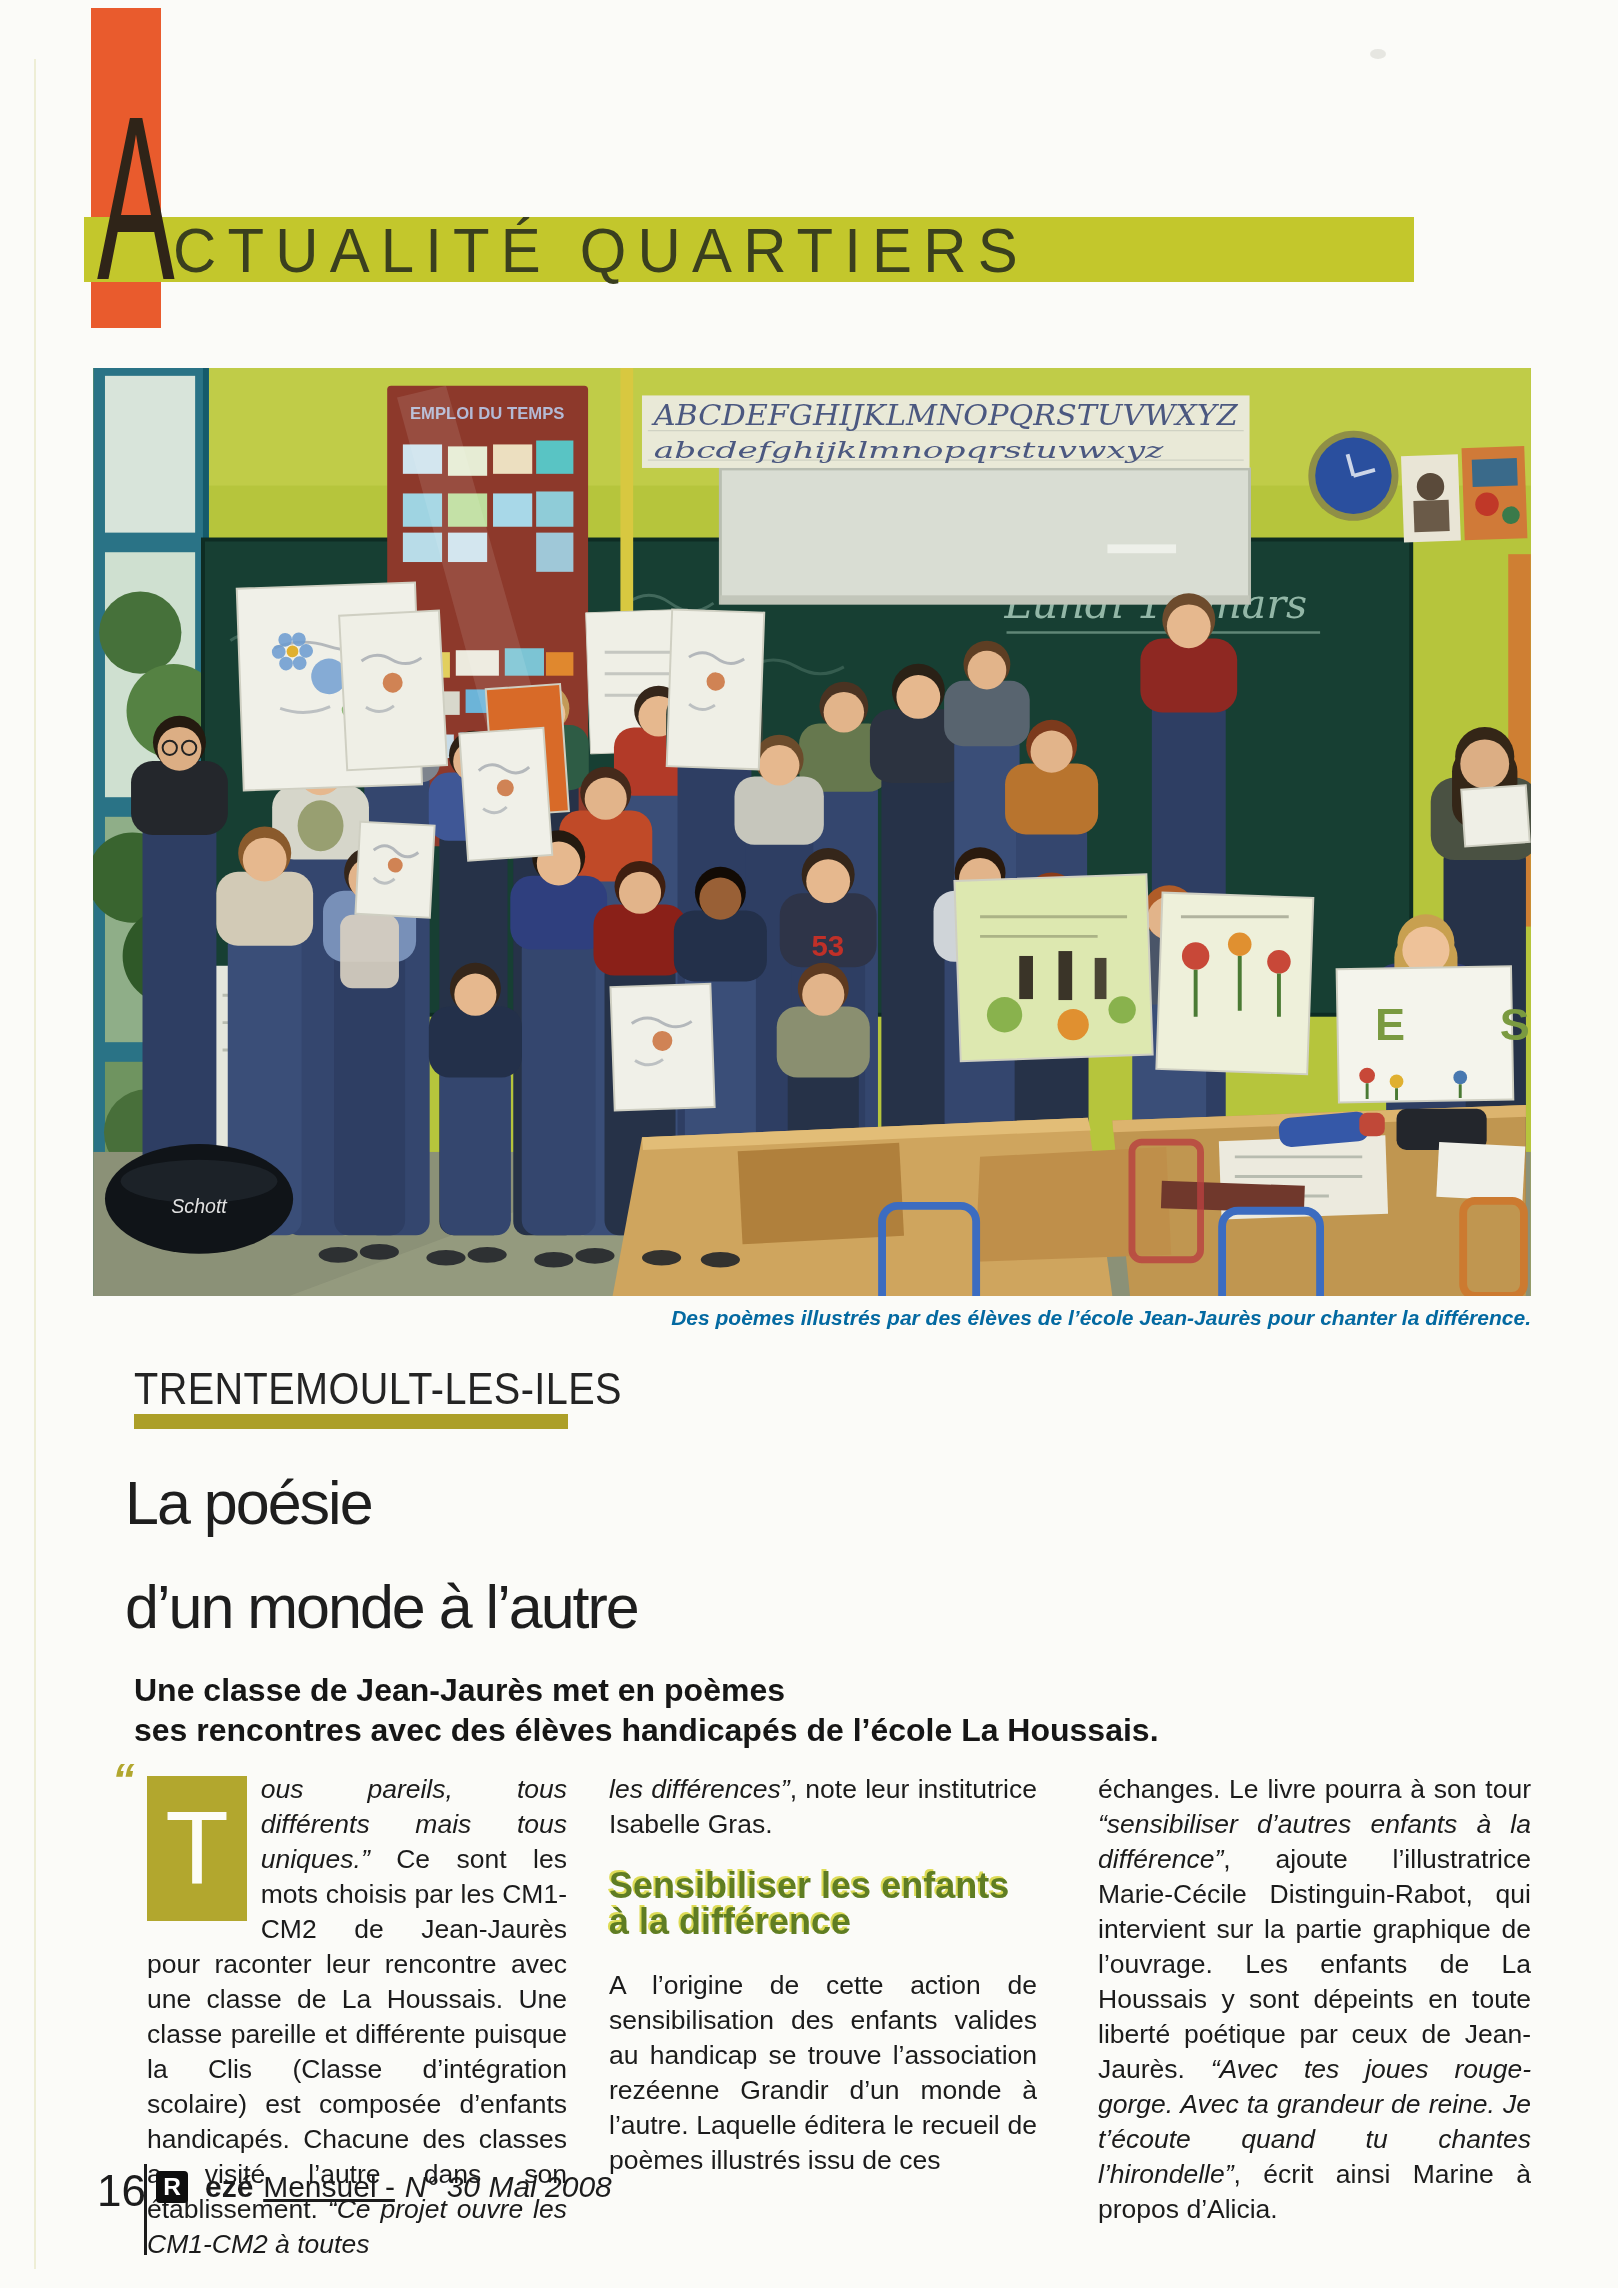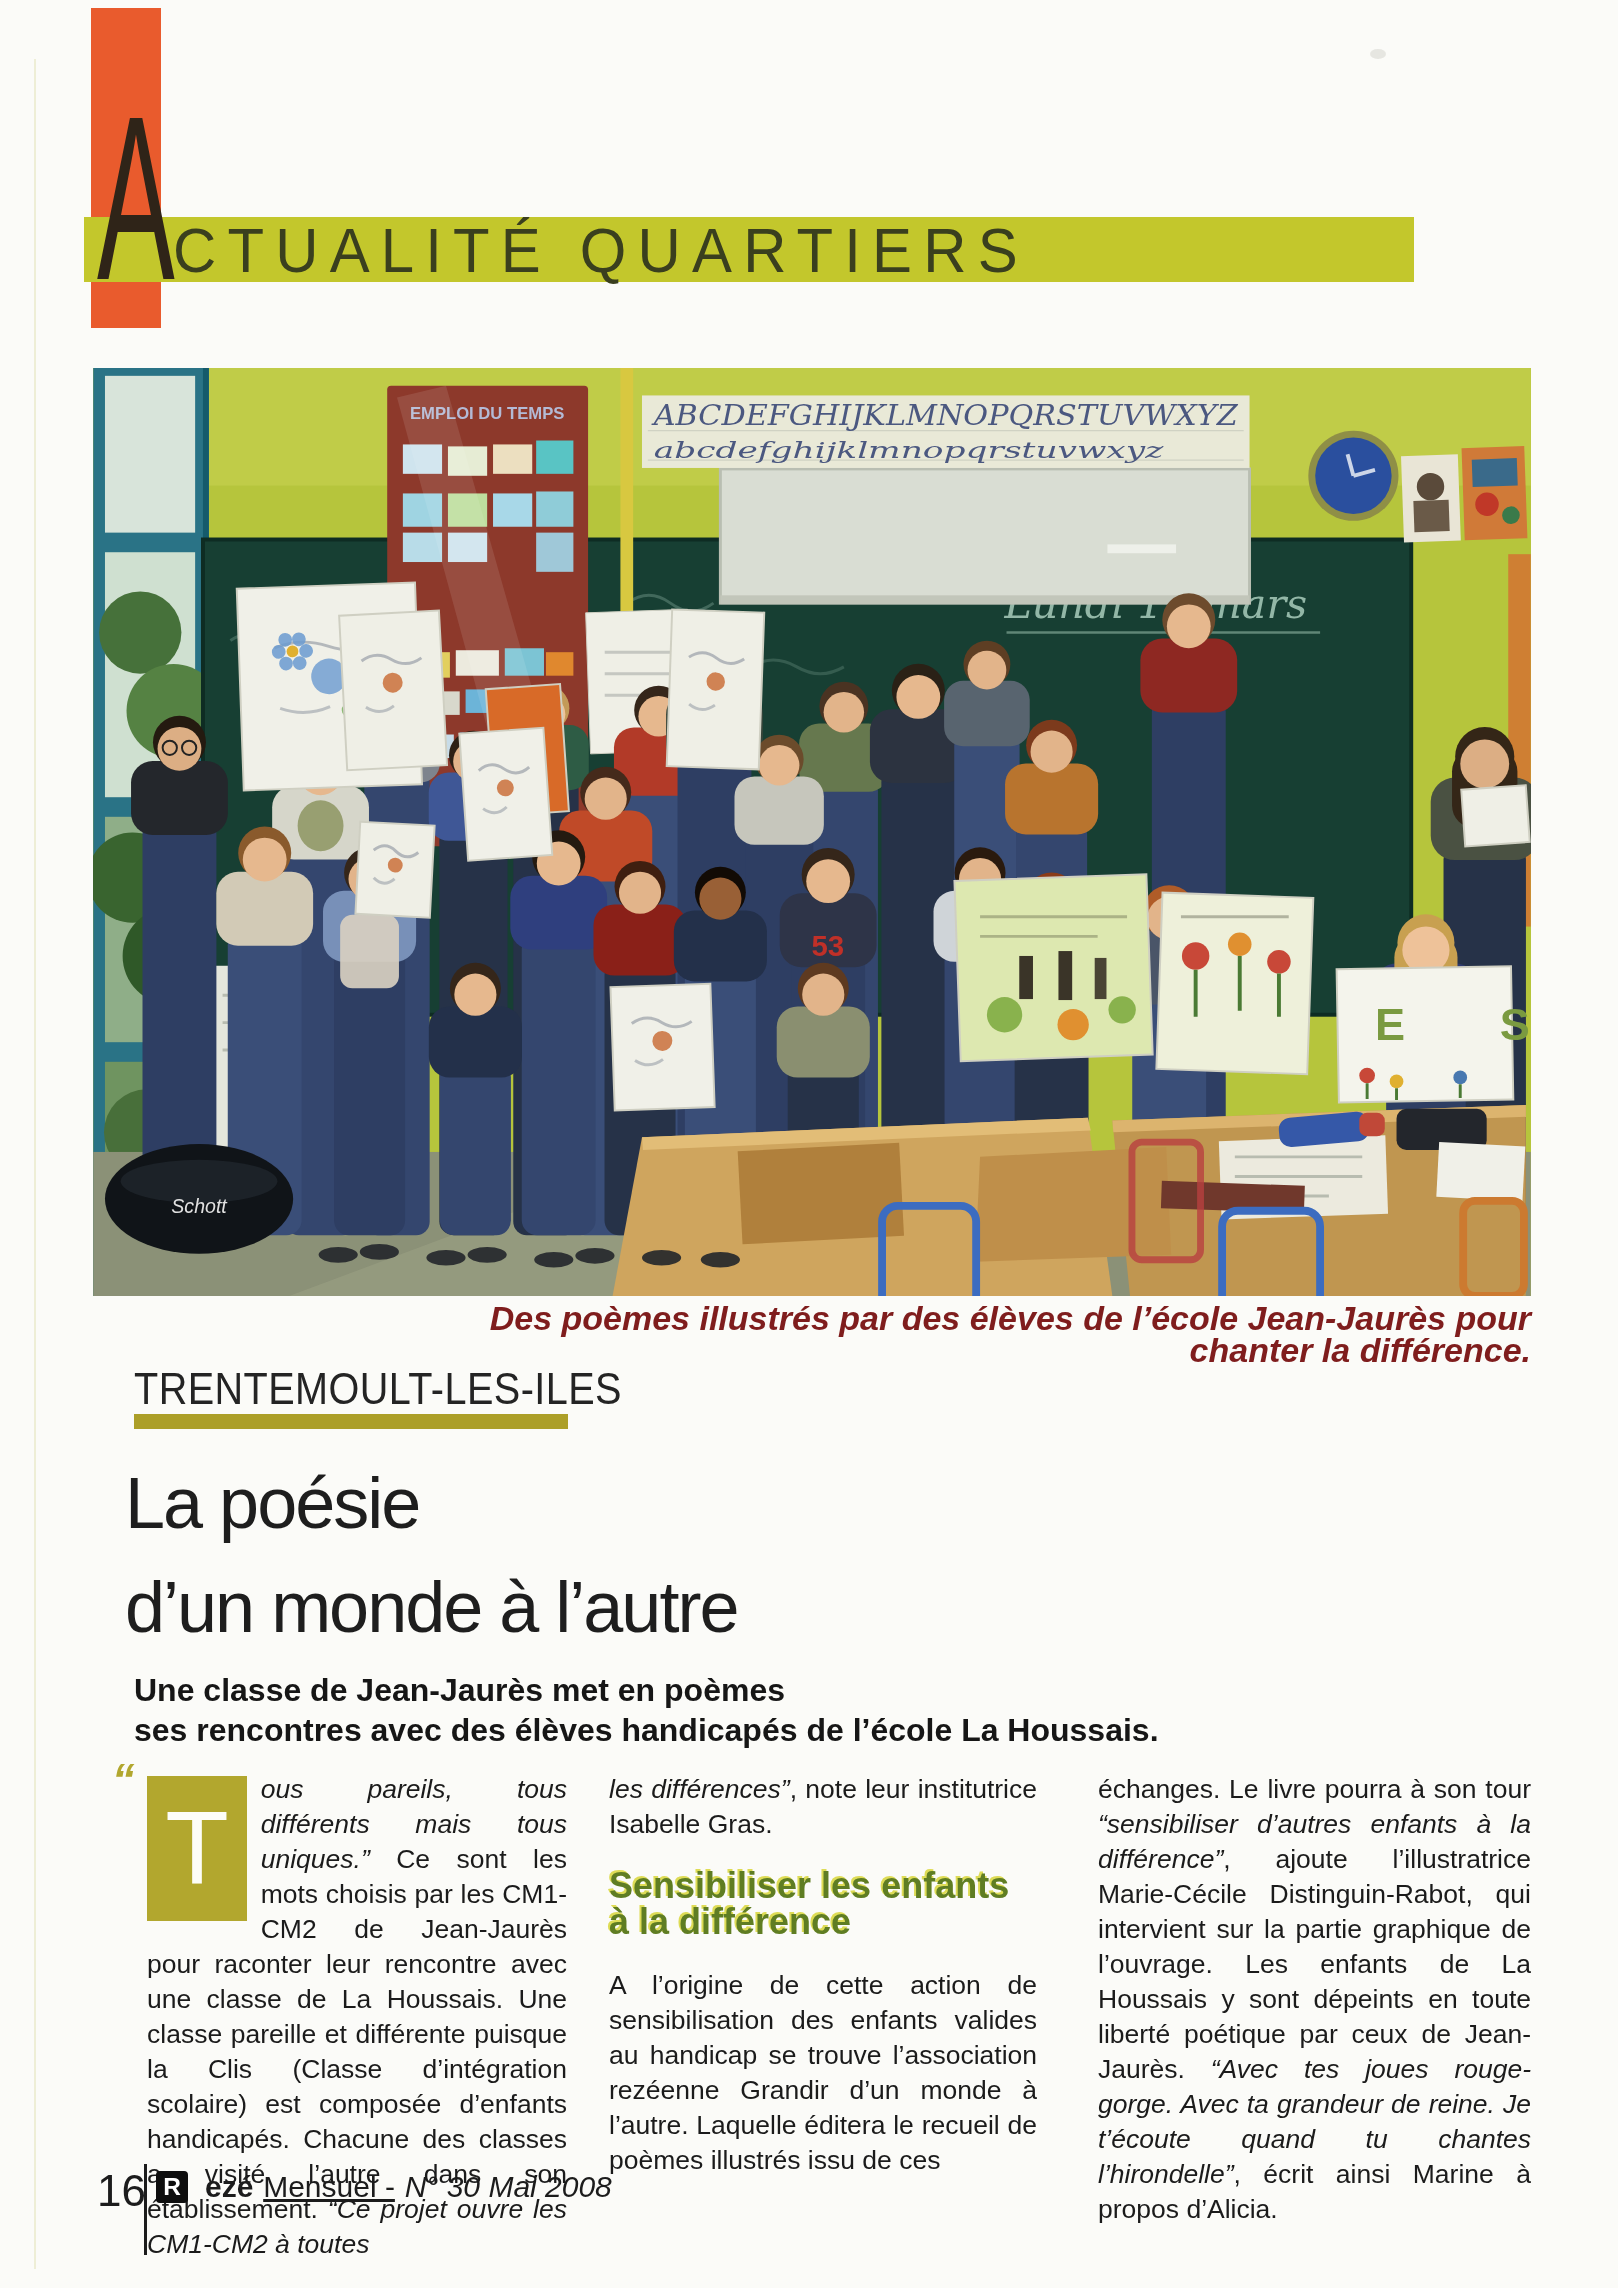--- a/index.html
+++ b/index.html
@@ -16,28 +16,28 @@
   .band{left:84px;top:217px;width:1330px;height:65px;background:#c3c72c;}
   .big-a{left:97px;top:114px;width:137px;font-size:233px;line-height:169px;font-weight:400;
          color:#2f2418;transform:scaleX(.5);transform-origin:left top;letter-spacing:0;}
   .band-title{left:173px;top:220px;font-size:63px;line-height:61px;font-weight:400;color:#3a3f1e;
               letter-spacing:11.8px;transform:scaleX(.95);transform-origin:left top;white-space:nowrap;}
 
   
   .photo{left:93px;top:368px;width:1438px;height:928px;background:#b6c53c;overflow:hidden;}
   .photo svg{display:block;}
 
-  .caption{left:392px;top:1302px;width:1139px;text-align:right;font-size:34px;line-height:32px;
-           font-weight:700;font-style:italic;color:#7f1d1d;}
+  .caption{left:392px;top:1302px;width:1139px;text-align:right;font-size:21px;line-height:32px;
+           font-weight:700;font-style:italic;color:#0369a1;}
 
   .kicker{left:134px;top:1364px;font-size:44px;font-weight:400;color:#242424;letter-spacing:0.5px;
           transform:scaleX(.9);transform-origin:left top;white-space:nowrap;}
   .kicker-bar{left:134px;top:1414px;width:434px;height:14.7px;background:#ac9f28;}
 
-  .headline{left:125px;top:1451px;font-size:72px;line-height:104px;font-weight:400;color:#1e1e1e;
+  .headline{left:125px;top:1451px;font-size:61px;line-height:104px;font-weight:400;color:#1e1e1e;
             letter-spacing:-2px;white-space:nowrap;}
   .standfirst{left:134px;top:1670px;font-size:32px;line-height:40px;font-weight:700;color:#161616;white-space:nowrap;}
 
   
   .col{position:absolute;font-size:26.5px;line-height:35px;text-align:justify;color:#1b1b1b;}
   .col p{margin:0;}
   #col1{left:147px;top:1772px;width:420px;}
   #col2{left:609px;top:1772px;width:428px;}
   #col3{left:1098px;top:1772px;width:433px;}
   .i{font-style:italic;}

